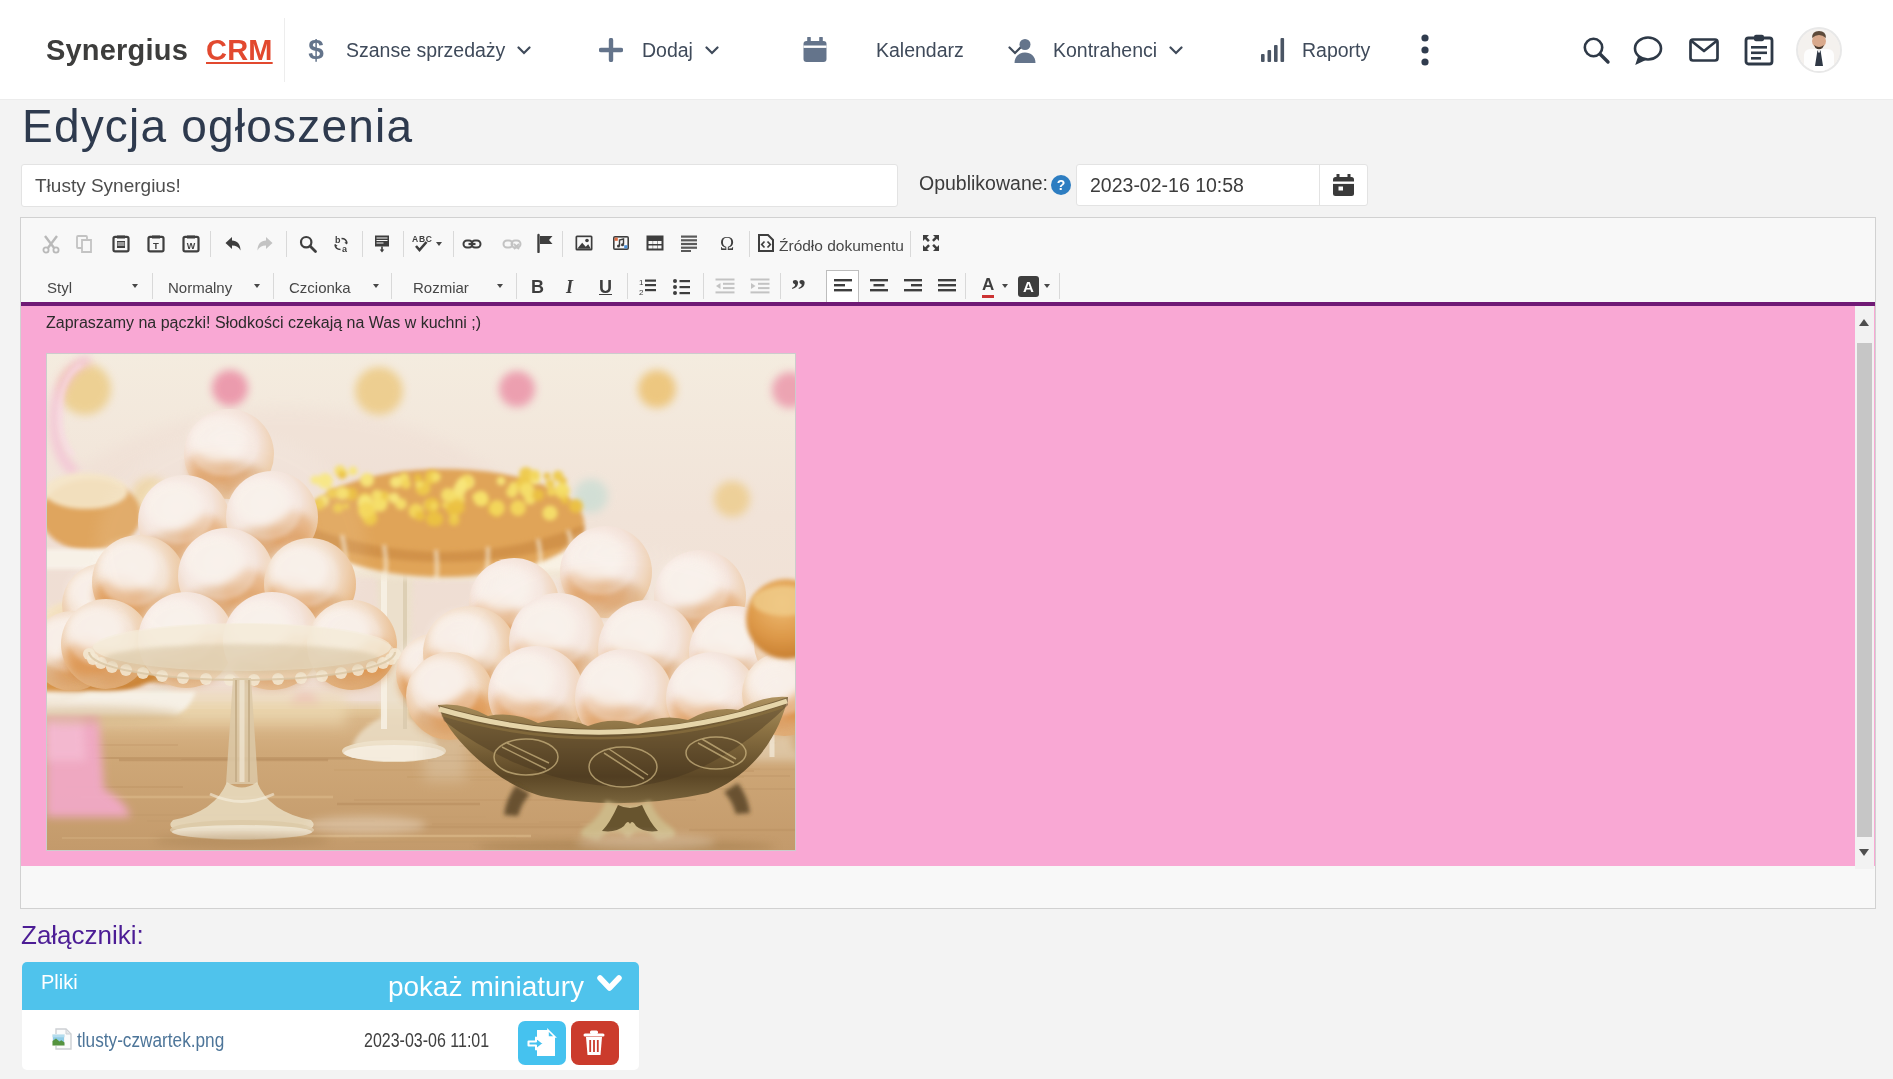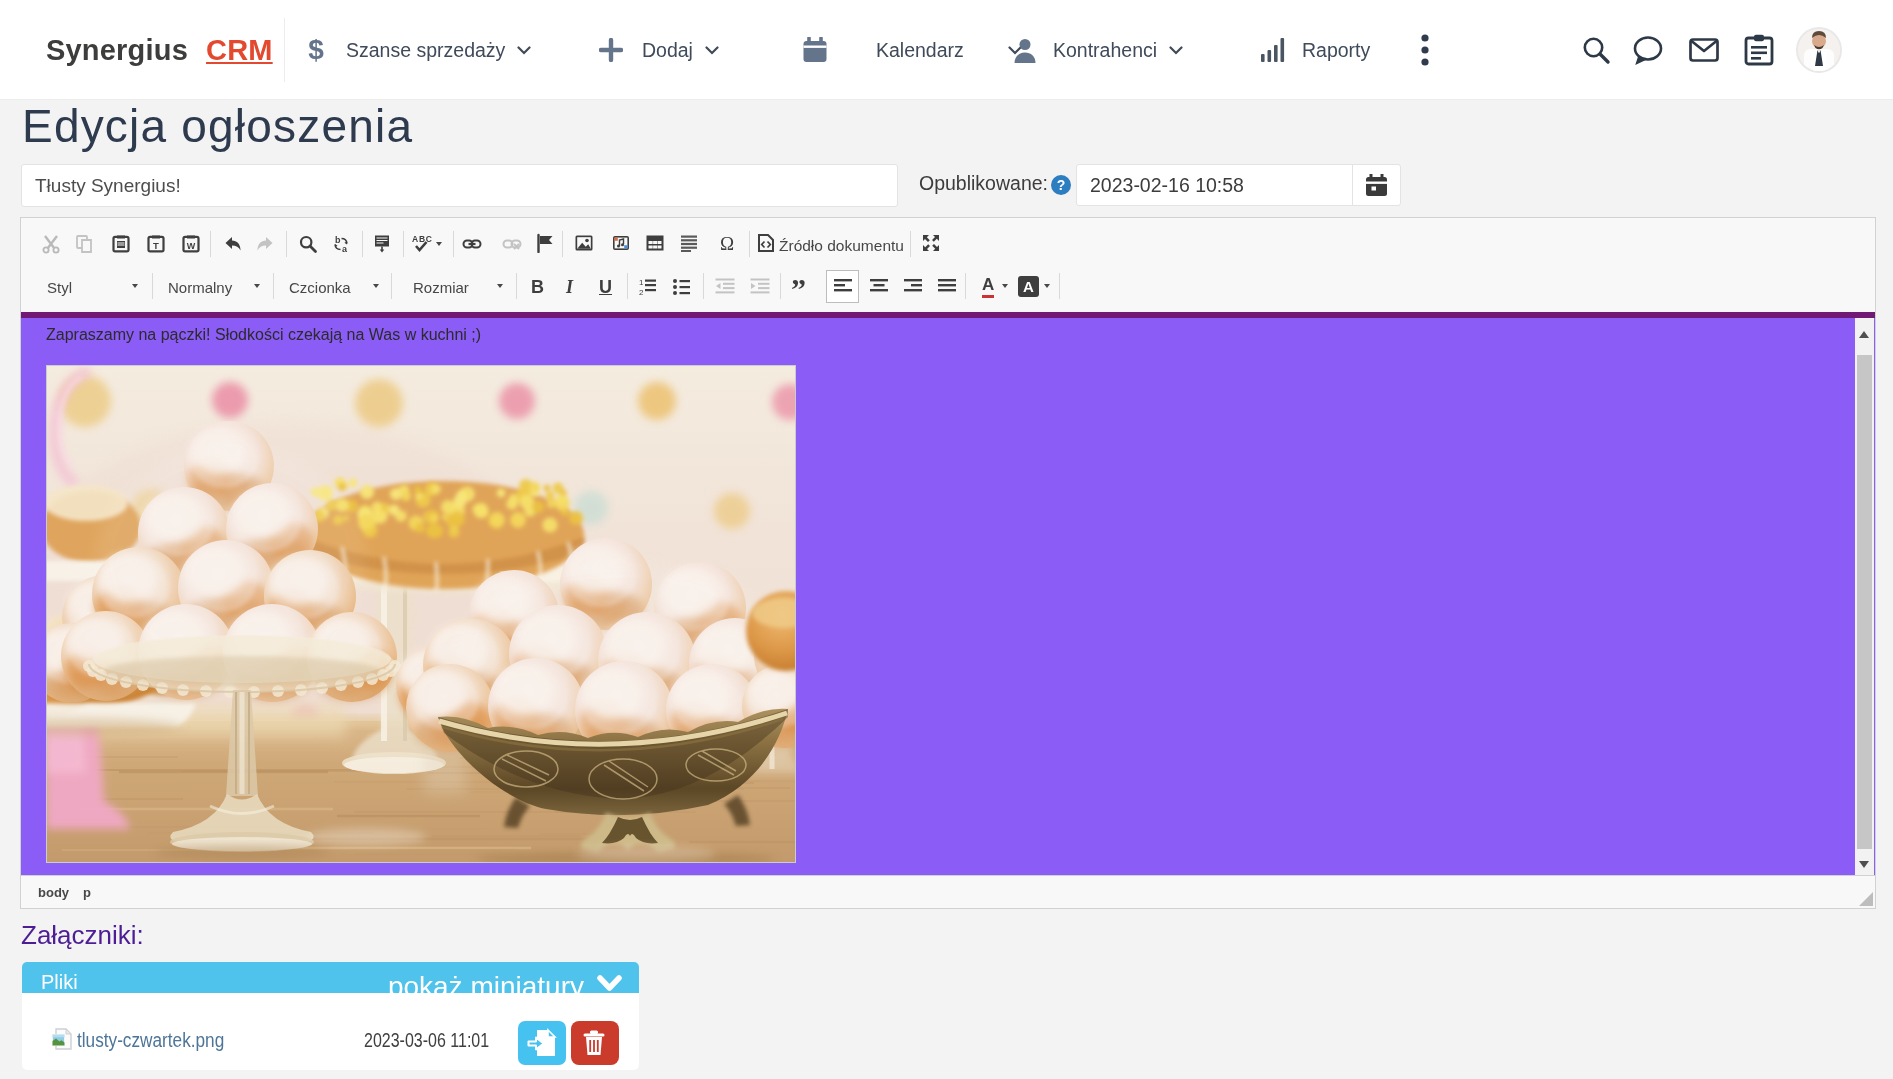--- a/index.html
+++ b/index.html
@@ -15,44 +15,44 @@
   .chev { display:inline-block; margin-left:12px; }
   .navico { display:inline-block; }
   .rico { position:absolute; top:0; height:100px; display:flex; align-items:center; }
   .avatar { position:absolute; left:1796px; top:27px; width:46px; height:46px; border-radius:50%; border:2px solid #e8e8e8; overflow:hidden; background:#f5f3f1; }
   
   h1 { position:absolute; left:22px; top:99px; font-size:46px; font-weight:500; color:#2e3a4e; letter-spacing:1.2px; }
   
   .tinput { position:absolute; left:21px; top:164px; width:877px; height:43px; background:#fff; border:1px solid #e3e3e3; border-radius:3px; font-size:19px; color:#4d4d4d; line-height:41px; padding-left:13px; }
   .publabel { position:absolute; left:919px; top:172px; font-size:19.5px; color:#3c3c3c; }
   .helpq { position:absolute; left:1051px; top:175px; width:20px; height:20px; border-radius:50%; background:#2d7dc1; color:#fff; font-size:14px; font-weight:bold; text-align:center; line-height:20px; }
-  .dateinput { position:absolute; left:1076px; top:164px; width:325px; height:42px; background:#fff; border:1px solid #e3e3e3; border-radius:3px; }
+  .dateinput { position:absolute; left:1076px; top:164px; width:292px; height:42px; background:#fff; border:1px solid #e3e3e3; border-radius:3px; }
   .dateinput .dtext { position:absolute; left:13px; top:0; line-height:40px; font-size:19.5px; color:#3c3c3c; }
   .dateinput .dsep { position:absolute; right:47px; top:0; width:1px; height:40px; background:#e3e3e3; }
   
   .editor { position:absolute; left:20px; top:217px; width:1856px; height:692px; border:1px solid #d1d1d1; background:#f8f8f8; }
-  .edcontent { position:absolute; left:0px; top:94px; width:1854px; height:564px; background:#8b5cf6; border-top:6px solid #701a75; }
+  .edcontent { position:absolute; left:0px; top:84px; width:1854px; height:564px; background:#f9a8d4; border-top:4px solid #701a75; }
   .edbottom { position:absolute; left:0; bottom:0; width:1854px; height:33px; background:#f8f8f8; border-top:1px solid #d1d1d1; font-size:13px; color:#484848; }
   .edbottom b { position:absolute; left:17px; top:9px; font-weight:bold; }
   .edbottom .pp { position:absolute; left:62px; top:9px; font-weight:bold; }
   .ti { position:absolute; width:20px; height:20px; }
   .tsep { position:absolute; width:1px; height:26px; background:#d9d9d9; }
   .tlabel { position:absolute; font-size:15px; color:#474747; }
   .tarrow { position:absolute; width:0; height:0; border-left:3.5px solid transparent; border-right:3.5px solid transparent; border-top:4.5px solid #474747; }
   .ptext { position:absolute; left:25px; top:8px; font-size:16px; color:#2b2b2b; }
   .photo { position:absolute; left:25px; top:47px; width:750px; height:498px; }
   
   .sbar { position:absolute; right:1px; top:0px; width:19px; height:563px; background:#f2f2f2; }
   .sthumb { position:absolute; left:2px; top:37px; width:15px; height:494px; background:#c6c6c6; }
   .sarr { position:absolute; left:4px; width:0; height:0; border-left:5.5px solid transparent; border-right:5.5px solid transparent; }
   .grip { position:absolute; right:2px; bottom:2px; width:0; height:0; border-left:14px solid transparent; border-bottom:14px solid #bdbdbd; }
   
   h2 { position:absolute; left:21px; top:920px; font-size:26px; font-weight:500; color:#4c1d95; }
   .att { position:absolute; left:22px; top:962px; width:617px; height:108px; background:#fff; border-radius:5px; overflow:hidden; }
-  .atthead { position:absolute; left:0; top:0; width:617px; height:31px; background:#4fc3ec; color:#fff; }
+  .atthead { position:absolute; left:0; top:0; width:617px; height:48px; background:#4fc3ec; color:#fff; }
   .atthead .pl { position:absolute; left:19px; top:9px; font-size:20px; font-weight:500; }
   .atthead .pm { position:absolute; right:55px; top:9px; font-size:28px; font-weight:500; }
   .fname { position:absolute; left:77px; top:1029px; font-size:20px; color:#4d7599; transform:scaleX(0.86); transform-origin:0 0; }
   .fdate { position:absolute; left:364px; top:1029px; font-size:20px; color:#3f3f3f; transform:scaleX(0.8); transform-origin:0 0; }
   .btn-b { position:absolute; left:518px; top:1021px; width:48px; height:44px; background:#45c2ef; border-radius:7px; }
   .btn-r { position:absolute; left:571px; top:1021px; width:48px; height:44px; background:#cb3b2c; border-radius:8px; }
 </style>
 </head>
 <body>
   <div class="nav">
@@ -848,25 +848,20 @@
           <ellipse cx="600" cy="489" rx="70" ry="8" fill="#f3e8da" opacity="0.3" filter="url(#b4)"></ellipse>
         </g>
         <rect x="0.5" y="0.5" width="749" height="497" fill="none" stroke="#cccccc" stroke-width="1"></rect>
       </svg>
       <div class="sbar">
         <div class="sarr" style="top:13px;border-bottom:7px solid #4f4f4f;"></div>
         <div class="sthumb"></div>
         <div class="sarr" style="bottom:13px;border-top:7px solid #4f4f4f;"></div>
       </div>
     </div>
-    <div class="edbottom">
-      <b>body</b>
-      <span class="pp">p</span>
-      <div class="grip"></div>
-    </div>
   </div>
 
   <h2>Załączniki:</h2>
   <div class="att">
     <div class="atthead">
       <span class="pl">Pliki</span>
       <span class="pm">pokaż miniatury</span>
       <svg style="position:absolute;right:17px;top:13px;" width="25" height="17" viewBox="0 0 25 17">
         <path d="M3 3 L12.5 13 L22 3" fill="none" stroke="#ffffff" stroke-width="5.5" stroke-linecap="round" stroke-linejoin="round"></path>
       </svg>

